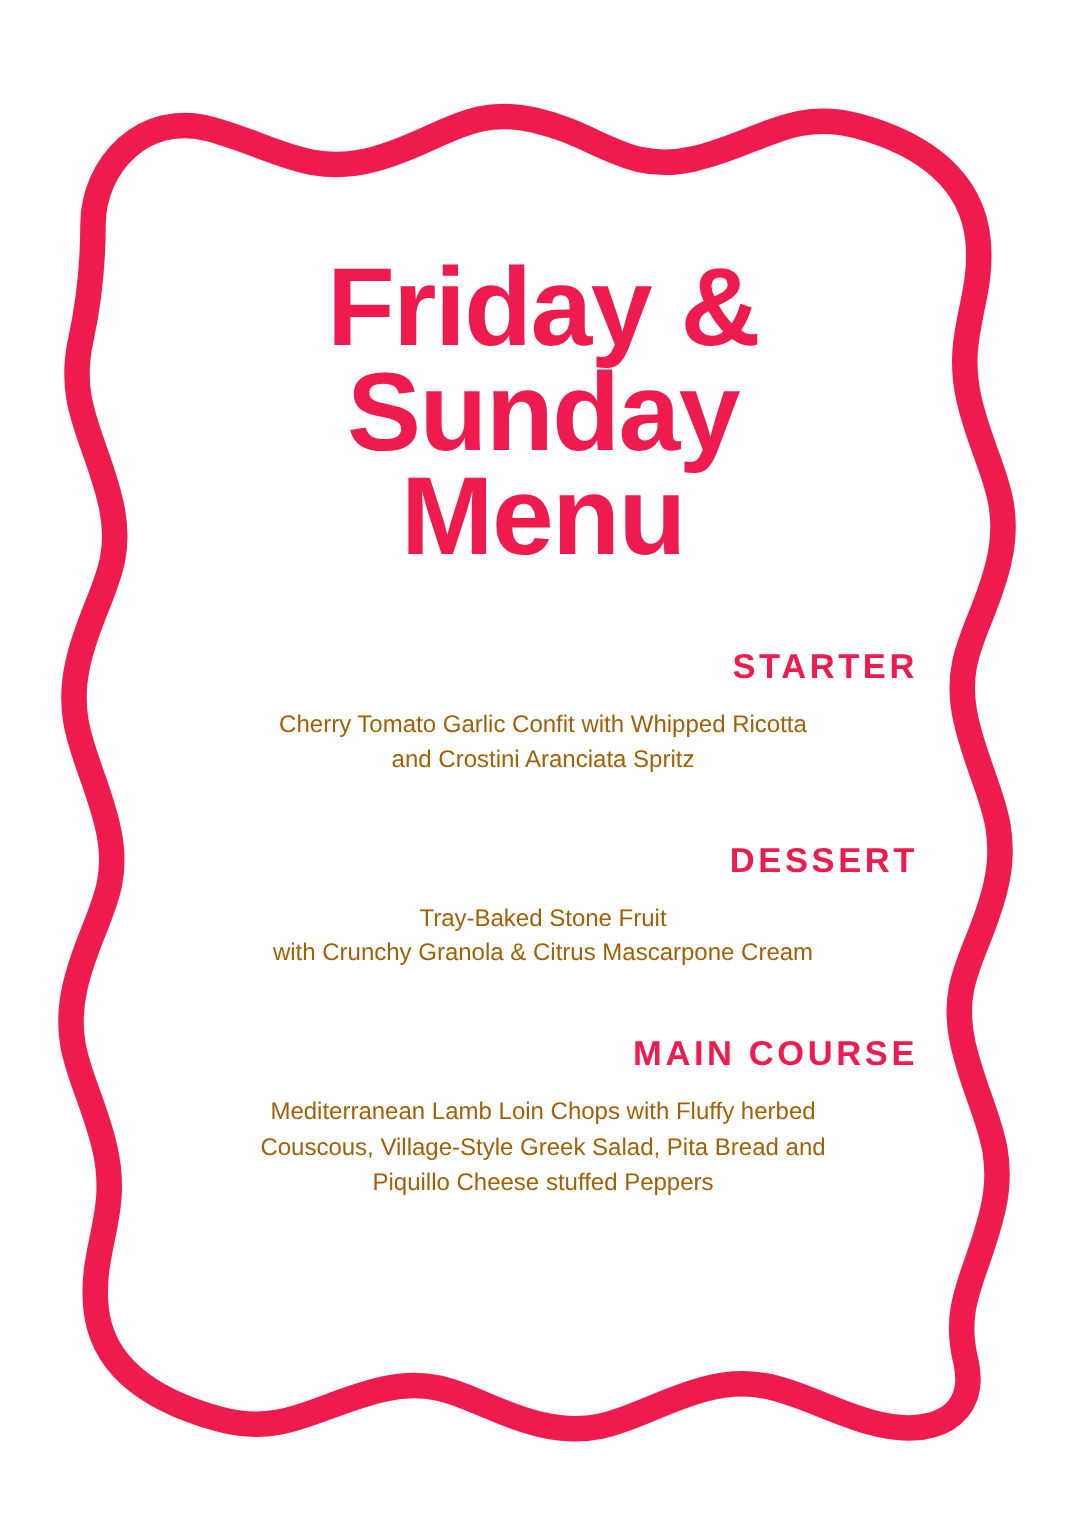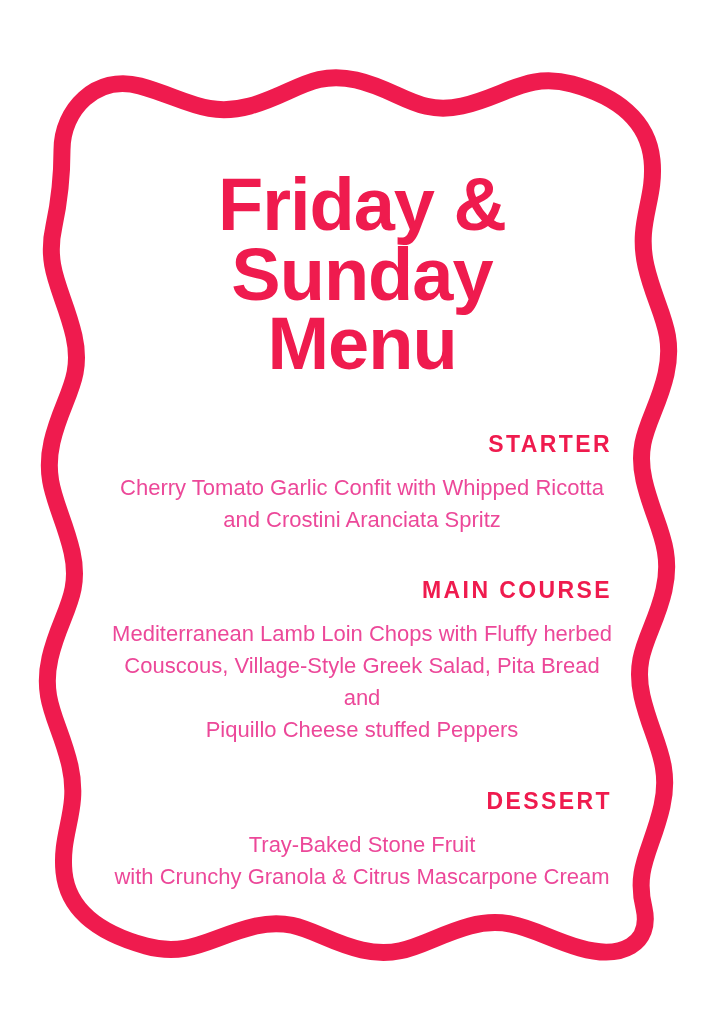--- a/index.html
+++ b/index.html
@@ -48,22 +48,22 @@
   }
   .section-heading {
     color: #ef1b4e;
     font-size: 23px;
     font-weight: bold;
     letter-spacing: 2.4px;
     margin: 0 0 14px 0;
     text-align: right;
   }
   .section-body {
-    color: #ec4899;
-    font-size: 22px;
+    color: #a16207;
+    font-size: 16px;
     line-height: 1.45;
     margin: 0;
     white-space: pre-line;
   }
   .sec-starter { margin-top: 52px; }
   .sec-main { margin-top: 42px; }
   .sec-dessert { margin-top: 42px; }
 </style>
 </head>
 <body>
@@ -106,27 +106,27 @@
     <h1 class="menu-title">Friday &amp;
 Sunday
 Menu</h1>
 
     <div class="section sec-starter">
       <h2 class="section-heading">STARTER</h2>
       <p class="section-body">Cherry Tomato Garlic Confit with Whipped Ricotta
 and Crostini Aranciata Spritz</p>
     </div>
 
+    <div class="section sec-dessert">
+      <h2 class="section-heading">DESSERT</h2>
+      <p class="section-body">Tray-Baked Stone Fruit
+with Crunchy Granola &amp; Citrus Mascarpone Cream</p>
+    </div>
+
     <div class="section sec-main">
       <h2 class="section-heading">MAIN COURSE</h2>
       <p class="section-body">Mediterranean Lamb Loin Chops with Fluffy herbed
 Couscous, Village-Style Greek Salad, Pita Bread and
 Piquillo Cheese stuffed Peppers</p>
     </div>
 
-    <div class="section sec-dessert">
-      <h2 class="section-heading">DESSERT</h2>
-      <p class="section-body">Tray-Baked Stone Fruit
-with Crunchy Granola &amp; Citrus Mascarpone Cream</p>
-    </div>
-
   </div>
 </div>
 
 </body></html>

